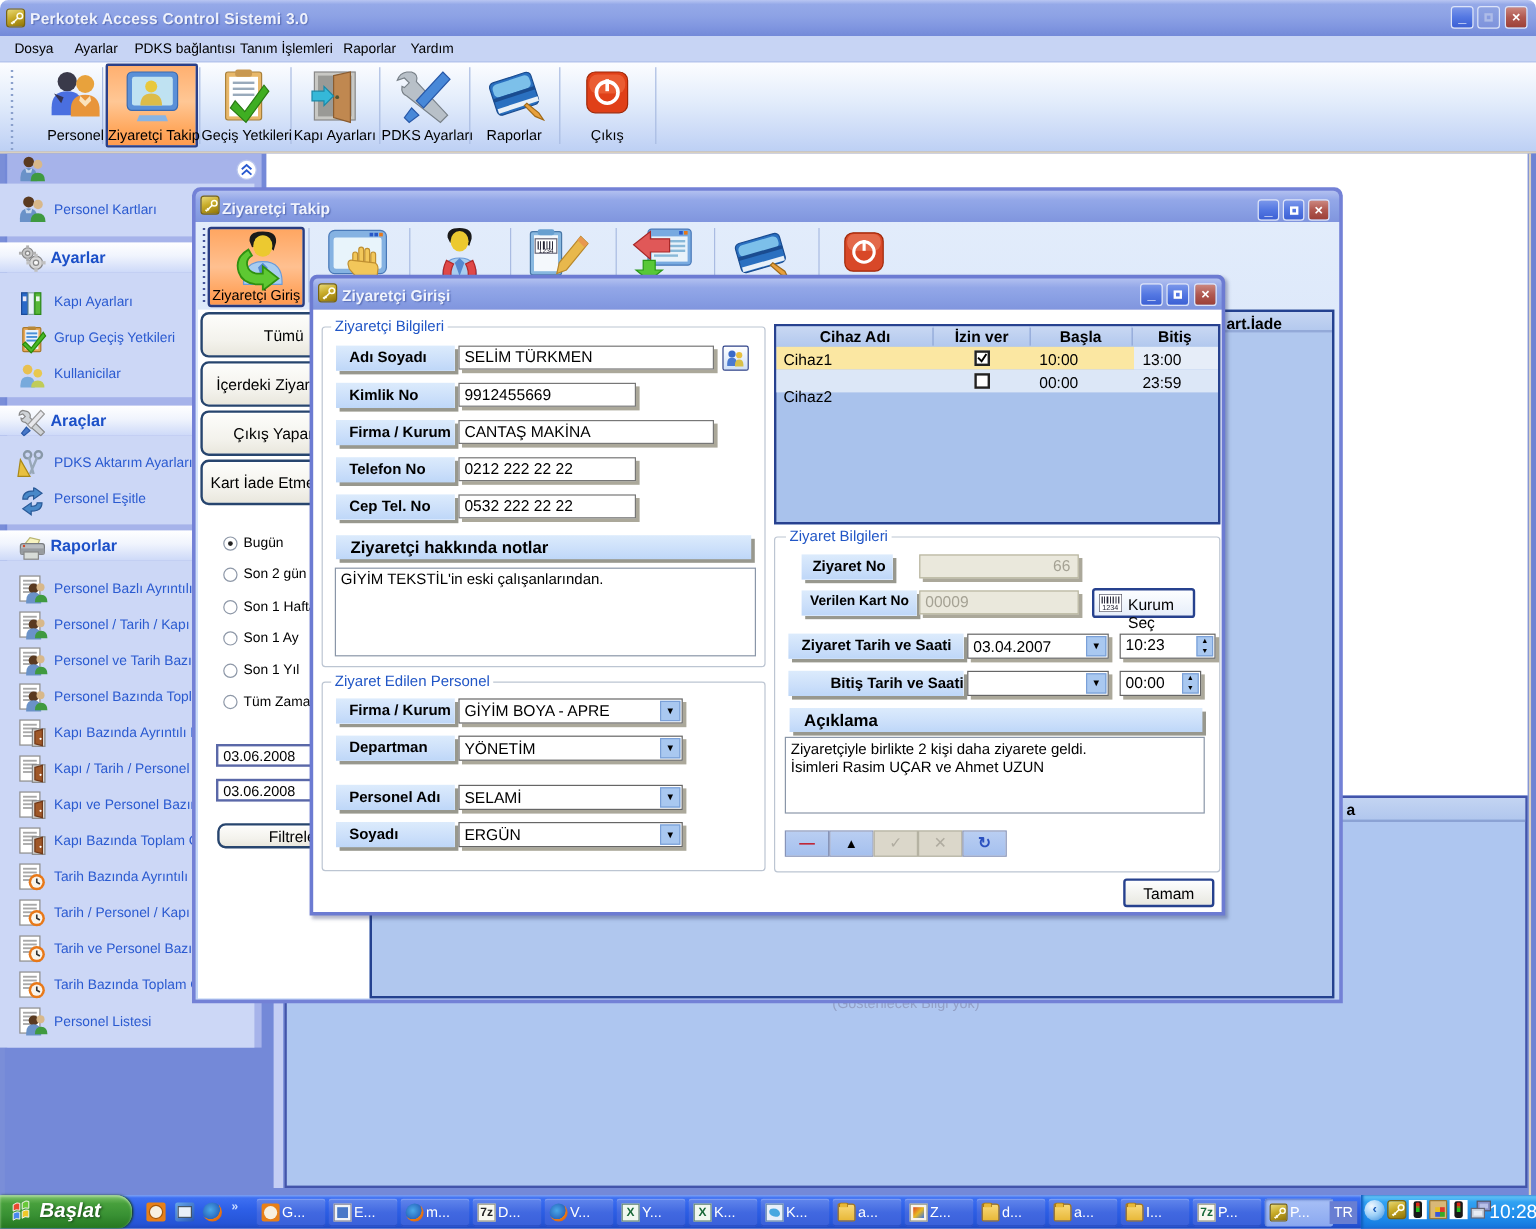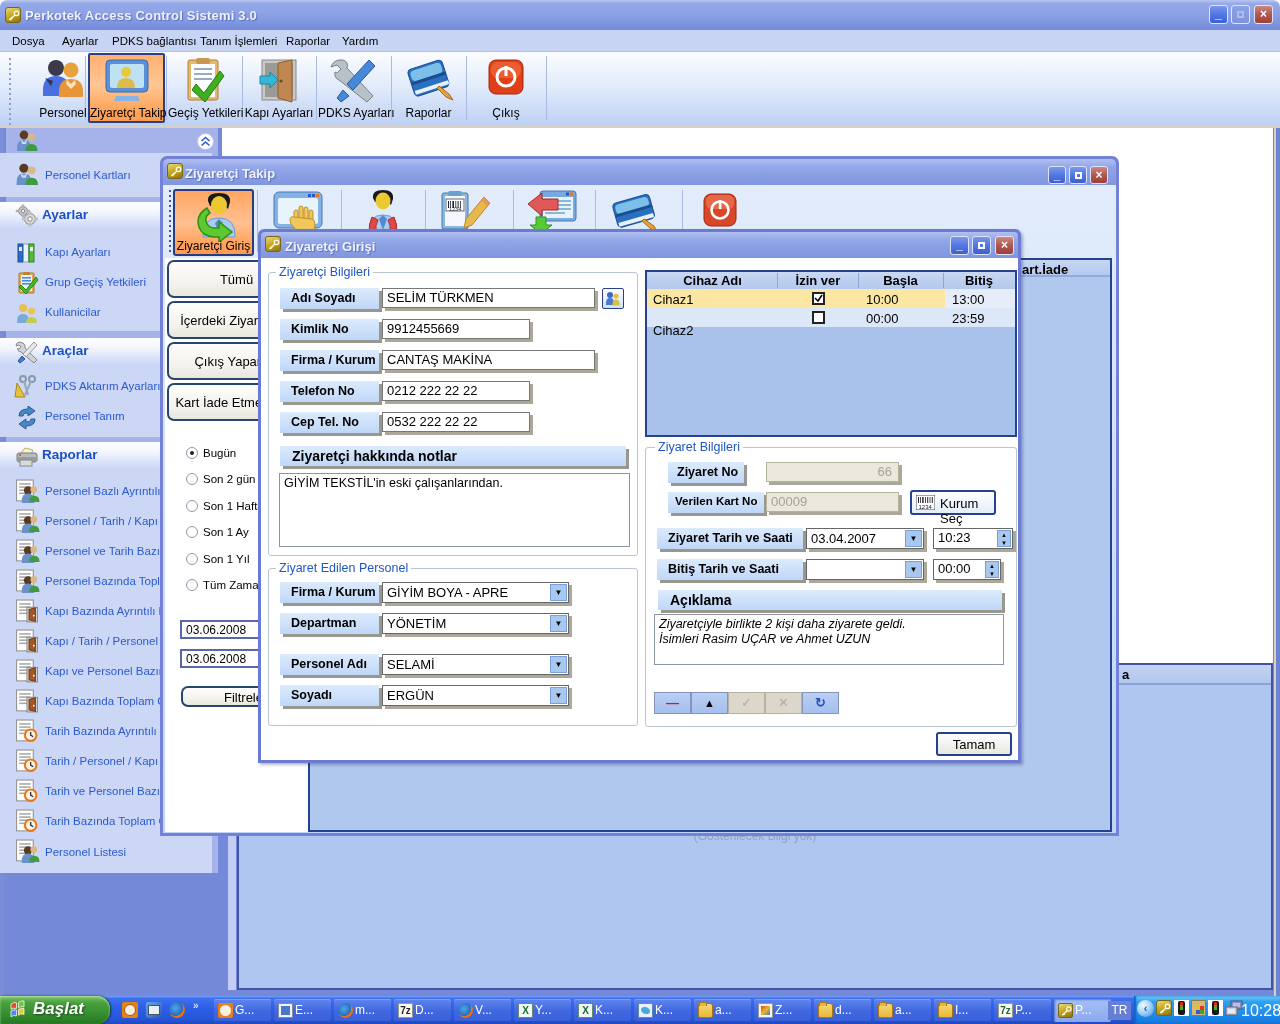--- a/index.html
+++ b/index.html
@@ -374,21 +374,21 @@
  <svg class="sicon tools" style="top:340px;" width="26" height="24">
       <use href="#tools"></use>
     </svg>
  <svg class="sicon sciss" style="top:375px;" width="26" height="24">
       <use href="#sciss"></use>
     </svg>
  <div class="sitem" style="top:380px;">PDKS Aktarım Ayarları</div>
  <svg class="sicon refr" style="top:406px;" width="26" height="24">
       <use href="#refr"></use>
     </svg>
- <div class="sitem" style="top:410px;">Personel Tanım</div>
+ <div class="sitem" style="top:410px;">Personel Eşitle</div>
  <div class="shead" style="top:442px;">
       <span class="ht">Raporlar</span>
     </div>
  <div class="sbody" style="top:467px;height:406px;"></div>
  <svg class="sicon prnt" style="top:445px;" width="26" height="24">
       <use href="#prnt"></use>
     </svg>
  <svg class="sicon dp" style="top:479px;" width="26" height="25">
       <use href="#dp"></use>
     </svg>
@@ -632,28 +632,28 @@
    <rect x="0" y="0" width="19" height="15" fill="#fff" stroke="#445"></rect>
    <path d="M2 2 h1v6h-1z m2 0 h0.8v6h-0.8z m2.2 0 h1.4v6h-1.4z m2.8 0 h0.8v6h-0.8z m2.2 0 h1v6h-1z m2.4 0 h0.8v6h-0.8z m2.2 0 h1v6h-1z" fill="#223"></path>
    <text x="2.5" y="13.5" font-size="6" fill="#223" font-family="Liberation Sans">1234</text>
   </svg>
       <span style="position:absolute;left:28px;top:4px;">Kurum Seç</span>
     </div>
  <div class="flbl" style="left:657px;top:528px;width:146px;">Ziyaret Tarih ve Saati</div>
  <div class="abs combo" style="left:806px;top:528px;width:118px;">03.04.2007<span class="db">▼</span></div>
  <div class="abs combo" style="left:933px;top:528px;width:80px;"><span style="position:relative;top:-1px;">10:23</span>
   <span style="position:absolute;right:1px;top:1px;width:14px;height:17px;background:#a9c8f0;border:1px solid #7aa0d8;font-size:6px;text-align:center;line-height:8px;color:#000;">▲<br>▼</span></div>
- <div class="flbl" style="left:657px;top:559px;width:146px;">Bitiş Tarih ve Saati</div>
+ <div class="flbl" style="left:657px;top:559px;width:146px;text-align:right;">Bitiş Tarih ve Saati</div>
  <div class="abs combo" style="left:806px;top:559px;width:118px;">
       <span class="db">▼</span>
     </div>
  <div class="abs combo" style="left:933px;top:559px;width:68px;"><span style="position:relative;top:-1px;">00:00</span>
   <span style="position:absolute;right:1px;top:1px;width:14px;height:17px;background:#a9c8f0;border:1px solid #7aa0d8;font-size:6px;text-align:center;line-height:8px;color:#000;">▲<br>▼</span></div>
  <div class="hdrbar" style="left:658px;top:590px;width:344px;height:20px;padding:2px 0 0 12px;">Açıklama</div>
- <div class="abs" style="left:654px;top:614px;width:350px;height:51px;background:#fff;border:1px solid #8a96a8;font-size:12.5px;padding:2px 4px;line-height:15px;font-style:italic;">Ziyaretçiyle birlikte 2 kişi daha ziyarete geldi.<br>İsimleri Rasim UÇAR ve Ahmet UZUN</div>
+ <div class="abs" style="left:654px;top:614px;width:350px;height:64px;background:#fff;border:1px solid #8a96a8;font-size:12.5px;padding:2px 4px;line-height:15px;">Ziyaretçiyle birlikte 2 kişi daha ziyarete geldi.<br>İsimleri Rasim UÇAR ve Ahmet UZUN</div>
  <div class="navbtn navblue" style="left:654px;"><span style="color:#c02030;font-weight:bold;">—</span></div>
  <div class="navbtn navblue" style="left:691px;"><span style="color:#000;font-size:11px;">▲</span></div>
  <div class="navbtn navgray" style="left:728px;"><span style="color:#b0aca0;">✓</span></div>
  <div class="navbtn navgray" style="left:765px;"><span style="color:#b0aca0;">✕</span></div>
  <div class="navbtn navblue" style="left:802px;"><span style="color:#2a50c0;font-weight:bold;">↻</span></div>
  <div class="abs" style="left:936px;top:732px;width:76px;height:24px;border:2px solid #26418e;border-radius:3px;background:linear-gradient(180deg,#fdfeff 0%,#e8e8e0 100%);font-size:13px;text-align:center;line-height:21px;">Tamam</div>
 
  <div class="abs" id="taskbar"></div>
  <div class="abs" id="start"></div>
  <div class="abs" id="starttext">Başlat</div>

